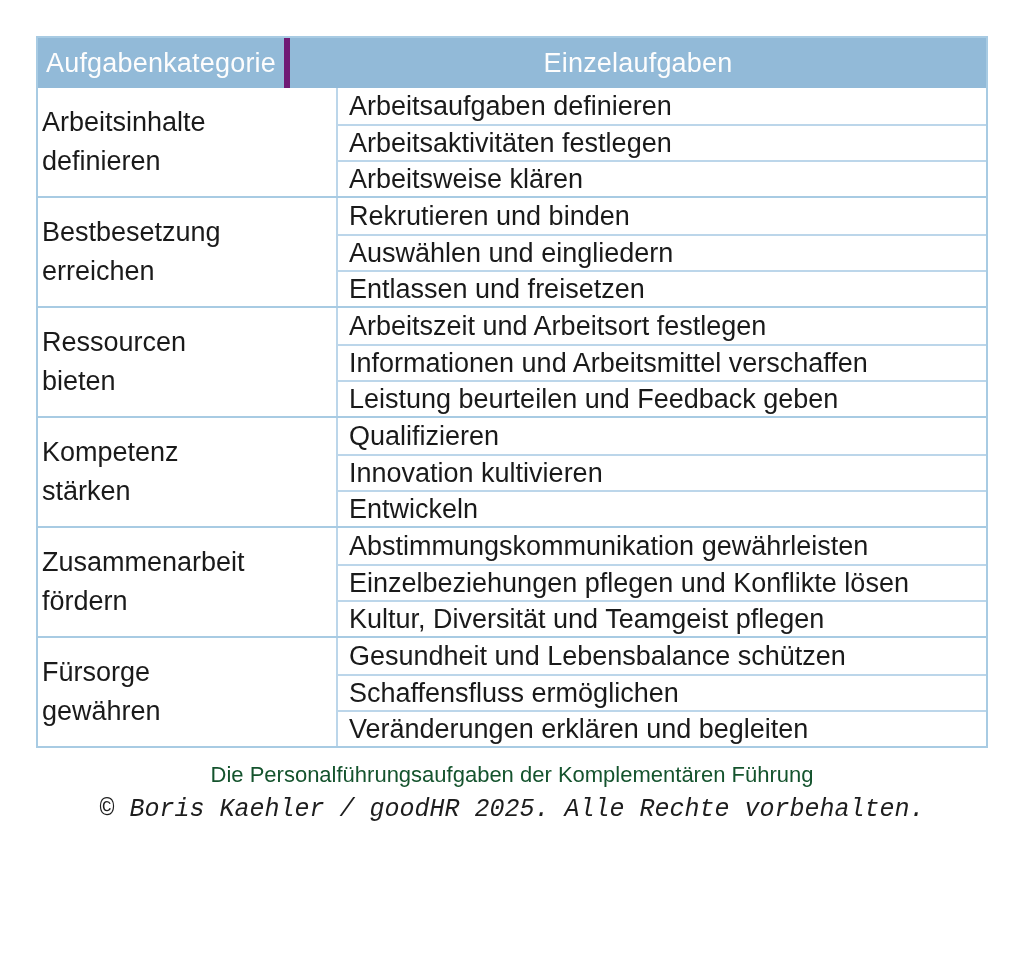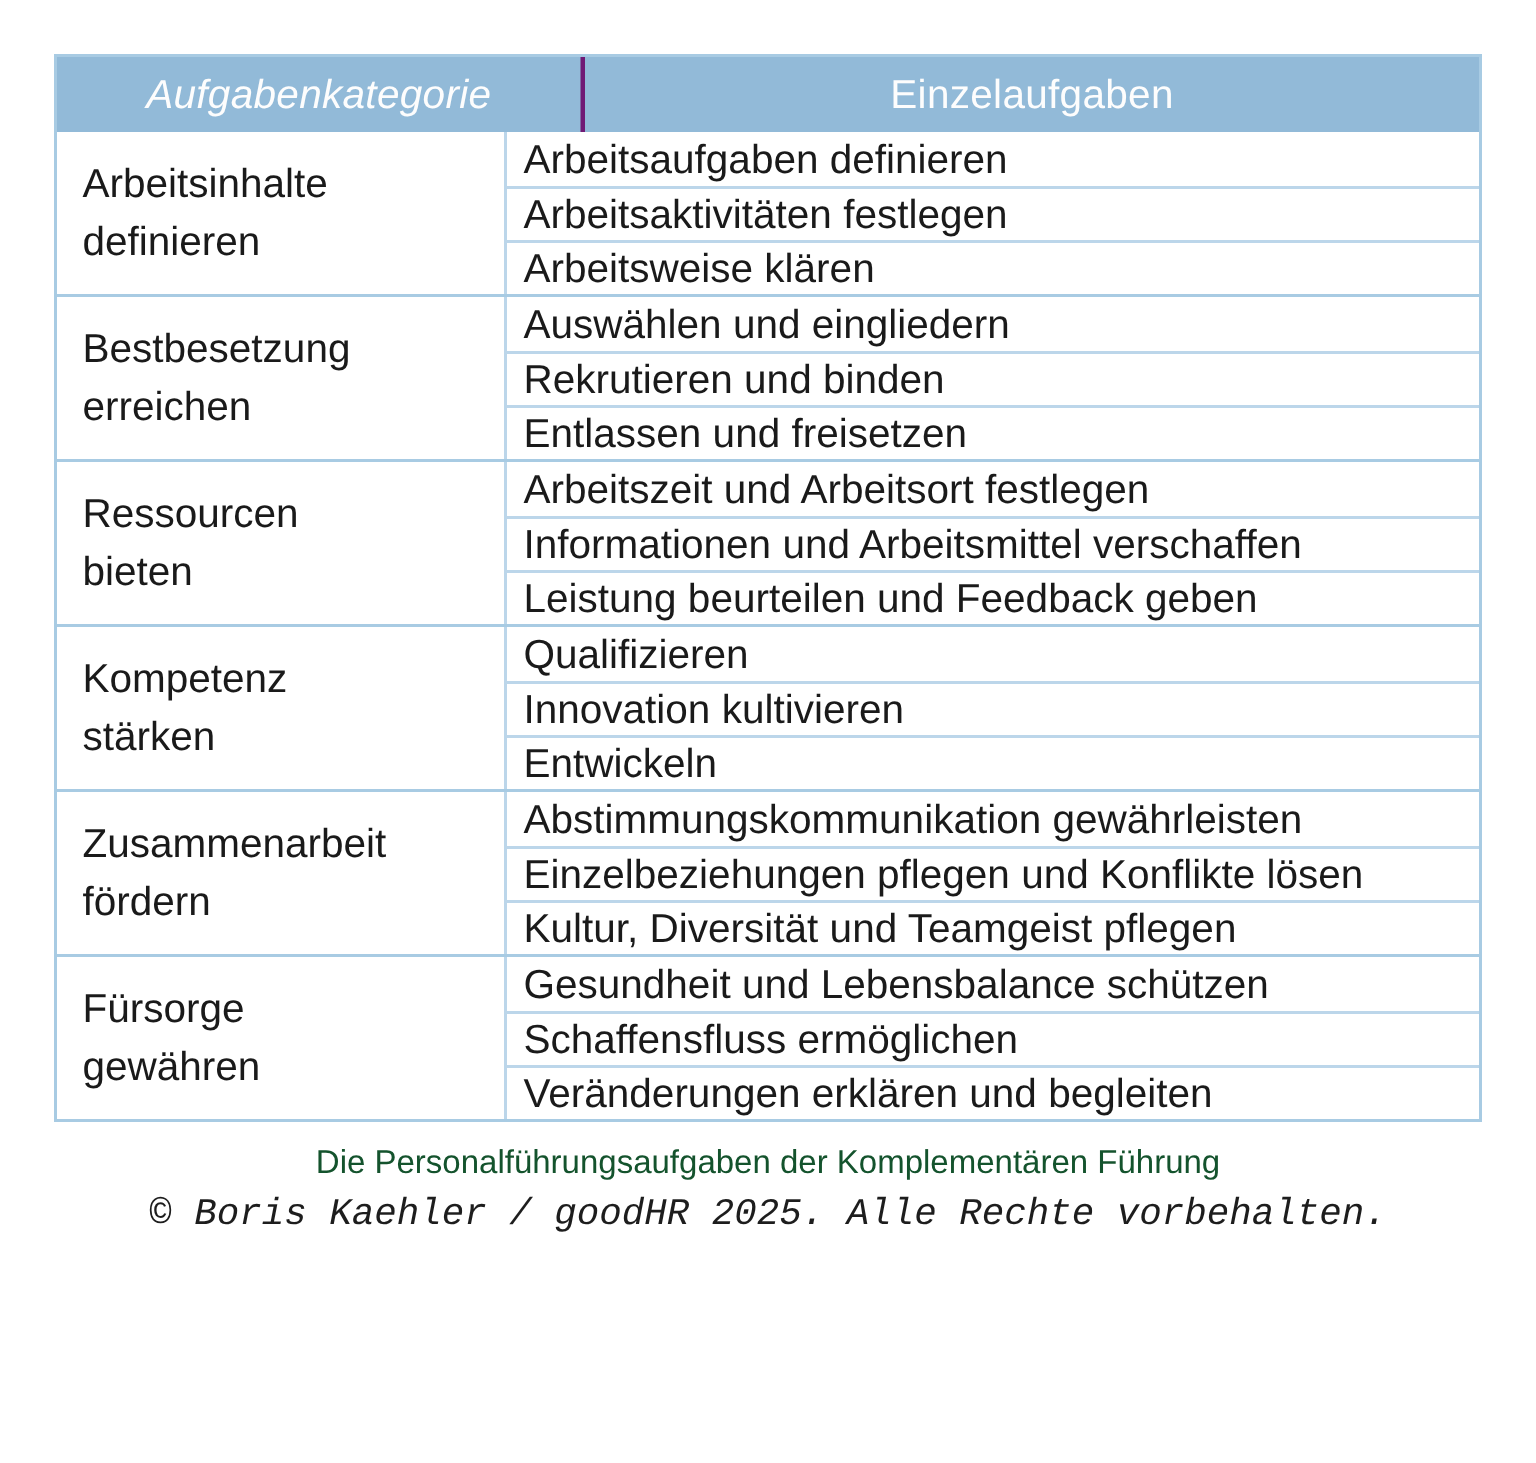--- a/index.html
+++ b/index.html
@@ -27,34 +27,33 @@
   }
   .hcell {
     display: flex;
     align-items: center;
     justify-content: center;
     color: #fdfdfd;
     font-size: 27px;
     letter-spacing: 0.2px;
   }
   .hcell.cat {
-    width: 352px;
-    border-right: 3px solid #701a75;
-    font-style: italic;
+    width: 252px;
+    border-right: 6px solid #701a75;
   }
   .hcell.tasks { flex: 1; }
   
   .group { display: flex; }
   .group + .group { border-top: 2px solid #a8cbe3; }
   .cat-cell {
     width: 300px;
     border-right: 2px solid #bcd6ea;
     display: flex;
     align-items: center;
-    padding-left: 17px;
+    padding-left: 4px;
     font-size: 27px;
     line-height: 39px;
     white-space: pre-line;
   }
   .tasks-col {
     flex: 1;
     display: flex;
     flex-direction: column;
   }
   .task-cell {
@@ -100,22 +99,22 @@
         <div class="task-cell">Arbeitsaufgaben definieren</div>
         <div class="task-cell">Arbeitsaktivitäten festlegen</div>
         <div class="task-cell">Arbeitsweise klären</div>
       </div>
     </div>
 
     <div class="group">
       <div class="cat-cell">Bestbesetzung
 erreichen</div>
       <div class="tasks-col">
+        <div class="task-cell">Rekrutieren und binden</div>
         <div class="task-cell">Auswählen und eingliedern</div>
-        <div class="task-cell">Rekrutieren und binden</div>
         <div class="task-cell">Entlassen und freisetzen</div>
       </div>
     </div>
 
     <div class="group">
       <div class="cat-cell">Ressourcen
 bieten</div>
       <div class="tasks-col">
         <div class="task-cell">Arbeitszeit und Arbeitsort festlegen</div>
         <div class="task-cell">Informationen und Arbeitsmittel verschaffen</div>

